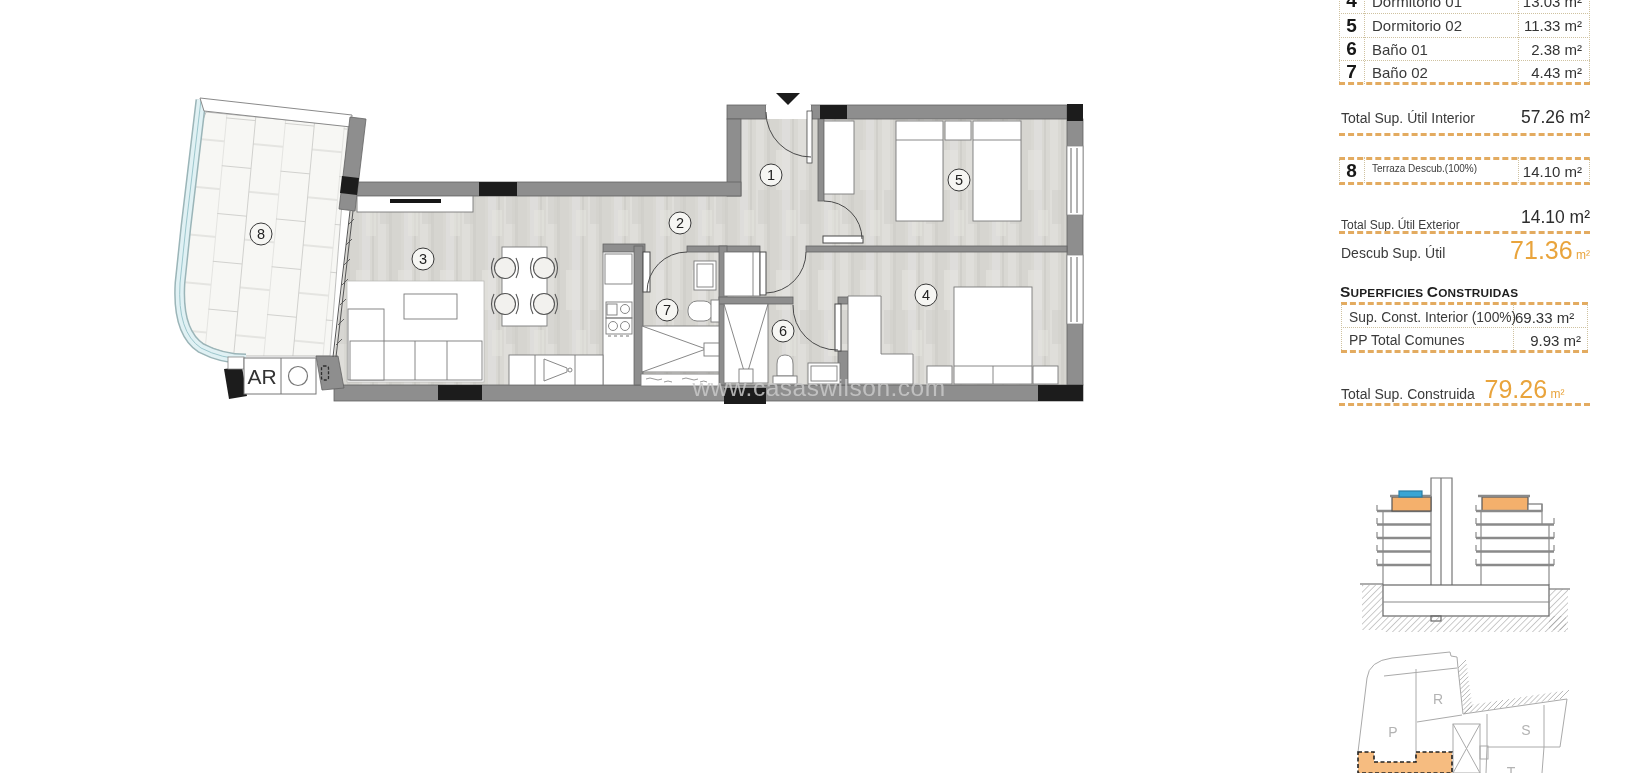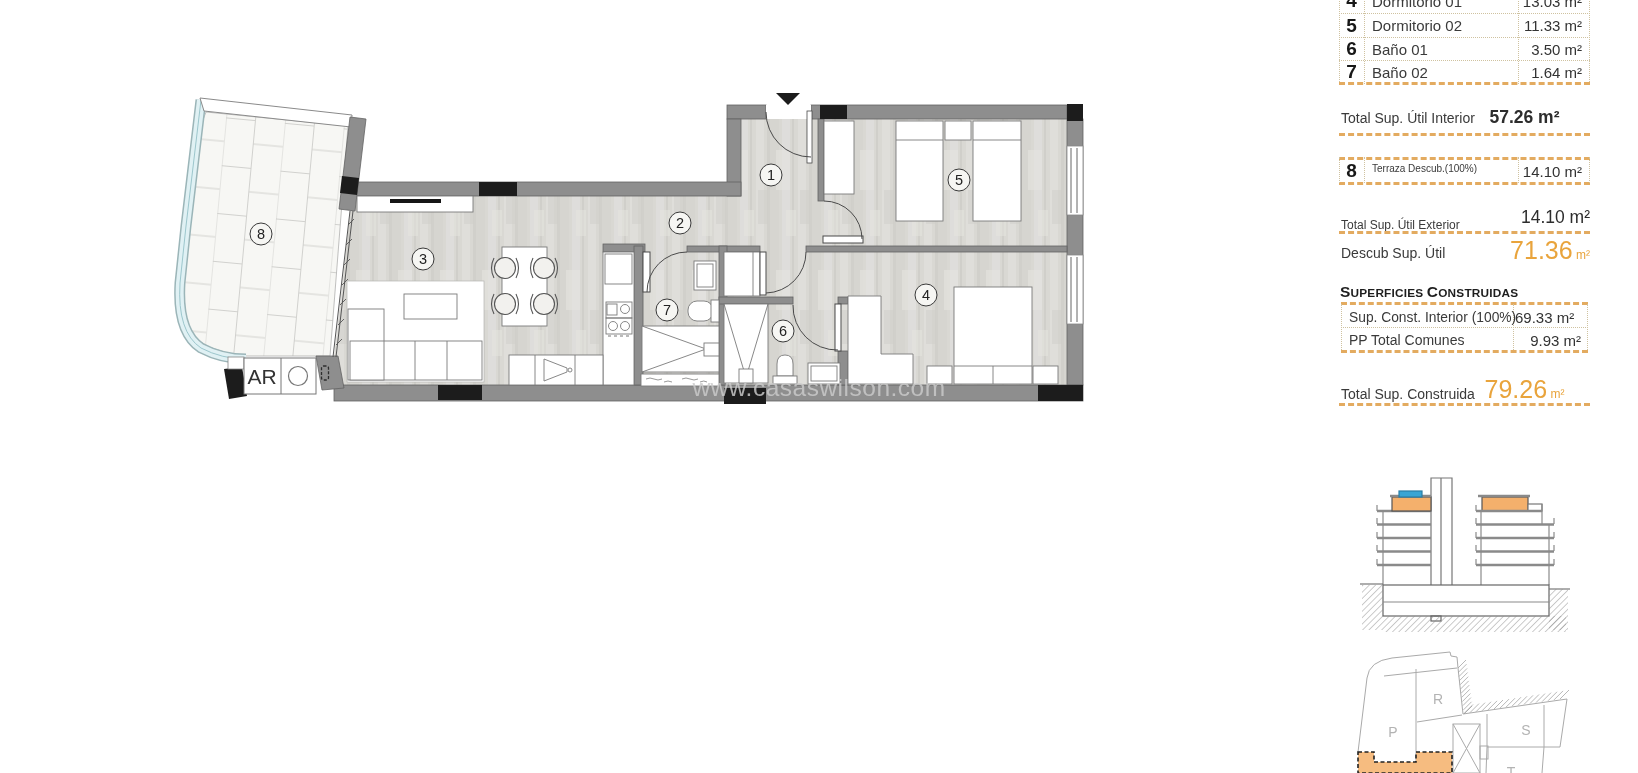--- a/index.html
+++ b/index.html
@@ -456,30 +456,30 @@
   <div class="num" style="left:0px;top:1px;width:25px;text-align:center;">4</div>
   <div class="t15" style="left:33px;top:4px;">Dormitorio 01</div>
   <div class="val" style="right:0;left:179px;top:4px;width:64px;text-align:right;">13.03 m²</div>
 
   <div class="num" style="left:0px;top:26px;width:25px;text-align:center;">5</div>
   <div class="t15" style="left:33px;top:28px;">Dormitorio 02</div>
   <div class="val" style="left:179px;top:28px;width:64px;text-align:right;">11.33 m²</div>
 
   <div class="num" style="left:0px;top:49px;width:25px;text-align:center;">6</div>
   <div class="t15" style="left:33px;top:52px;">Baño 01</div>
-  <div class="val" style="left:179px;top:52px;width:64px;text-align:right;">3.50 m²</div>
+  <div class="val" style="left:179px;top:52px;width:64px;text-align:right;">2.38 m²</div>
 
   <div class="num" style="left:0px;top:72px;width:25px;text-align:center;">7</div>
   <div class="t15" style="left:33px;top:75px;">Baño 02</div>
-  <div class="val" style="left:179px;top:75px;width:64px;text-align:right;">1.64 m²</div>
+  <div class="val" style="left:179px;top:75px;width:64px;text-align:right;">4.43 m²</div>
 </div>
 
 <div style="left:1339px;top:100px;width:251px;height:36px;">
   <div class="t15" style="left:2px;top:10px;font-size:14px;text-align:center;">Total Sup. Útil Interior</div>
-  <div class="bigval" style="left:120px;top:7px;width:131px;text-align:center;font-weight:bold;">57.26 m²</div>
+  <div class="bigval" style="left:120px;top:7px;width:131px;text-align:right;">57.26 m²</div>
   <div style="left:0;top:33px;width:251px;border-top:3px dashed #e3ab60;"></div>
 </div>
 
 <div style="left:1339px;top:157px;width:251px;height:27px;">
   <div style="left:0;top:0;width:251px;border-top:3px dashed #e3ab60;"></div>
   <div style="left:0;top:25px;width:251px;border-top:3px dashed #e3ab60;"></div>
   <div style="left:0;top:0;width:1px;height:26px;border-left:1px dotted #cfc2a0;"></div>
   <div style="left:25px;top:0;width:1px;height:26px;border-left:1px dotted #cfc2a0;"></div>
   <div style="left:179px;top:0;width:1px;height:26px;border-left:1px dotted #cfc2a0;"></div>
   <div style="left:250px;top:0;width:1px;height:26px;border-left:1px dotted #cfc2a0;"></div>

